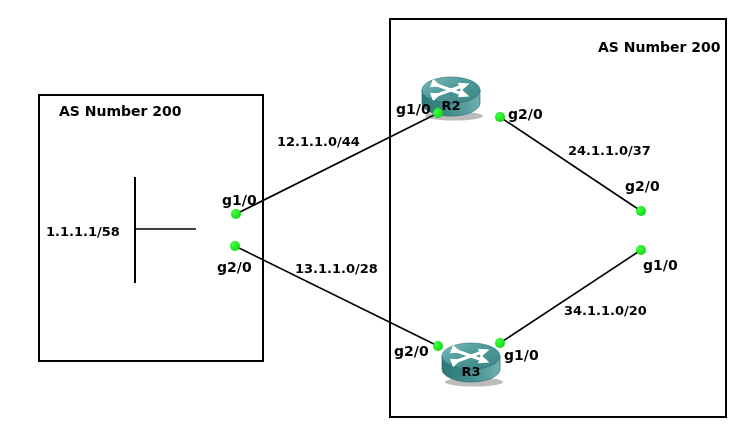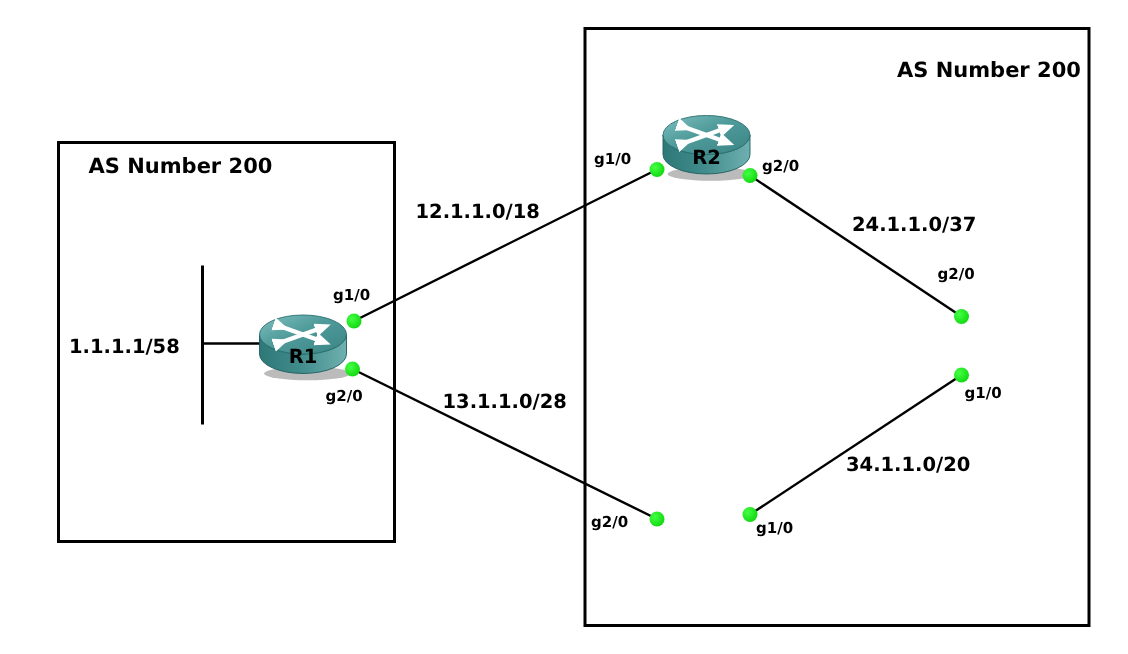--- a/index.html
+++ b/index.html
@@ -31,21 +31,21 @@
   .rname{
     position:absolute;left:0;top:24px;width:62px;
     text-align:center;font-weight:bold;font-size:13px;color:#000;
     pointer-events:none;
   }
   .port{
     position:absolute;width:10px;height:10px;border-radius:50%;
     background:radial-gradient(circle at 35% 35%, #44ff44, #00cc00);
   }
   .lbl{
-    position:absolute;font-weight:bold;font-size:10px;color:#000;
+    position:absolute;font-weight:bold;font-size:14px;color:#000;
     white-space:nowrap;
   }
   .net{
     position:absolute;font-weight:bold;font-size:13px;color:#000;
     white-space:nowrap;
   }
   .shadow{fill:rgba(60,60,60,0.35);}
   .rbody{fill:url(#routerBodyGrad);stroke:#1d5c5c;stroke-width:0.6;}
   .rtop{fill:url(#routerTopGrad);stroke:#2a6f6f;stroke-width:0.6;}
   .arrowline{stroke:#fff;stroke-width:3;}
@@ -80,65 +80,65 @@
 
   <svg id="links" width="752" height="436">
     <line x1="236" y1="214" x2="438" y2="113" stroke="#000" stroke-width="1.6"></line>
     <line x1="235" y1="246" x2="438" y2="346" stroke="#000" stroke-width="1.6"></line>
     <line x1="500" y1="117" x2="641" y2="211" stroke="#000" stroke-width="1.6"></line>
     <line x1="500" y1="343" x2="641" y2="250" stroke="#000" stroke-width="1.6"></line>
     <line x1="135" y1="177" x2="135" y2="283" stroke="#000" stroke-width="2"></line>
     <line x1="135" y1="229" x2="196" y2="229" stroke="#000" stroke-width="1.6"></line>
   </svg>
 
-  <div class="router" style="left:171px;top:207px">
-    <svg width="64" height="48" viewBox="0 0 64 48">
-      <ellipse class="shadow" cx="34" cy="42" rx="29" ry="4.5"></ellipse>
-      <path class="rbody" d="M2,16 L2,29 A29,13 0 0,0 60,29 L60,16 A29,13 0 0,1 2,16 Z"></path>
-      <ellipse class="rtop" cx="31" cy="16" rx="29" ry="13"></ellipse>
-      <g>
-        <line class="arrowline" x1="17" y1="21" x2="45" y2="11" marker-start="url(#ah)" marker-end="url(#ah)"></line>
-        <line class="arrowline" x1="17" y1="11" x2="45" y2="21" marker-start="url(#ah)" marker-end="url(#ah)"></line>
-      </g>
-    </svg>
-    <span class="rname">R1</span>
-  </div>
 
-  <div class="router" style="left:440px;top:74px">
+  <div class="router" style="left:420px;top:74px">
     <svg width="64" height="48" viewBox="0 0 64 48">
       <ellipse class="shadow" cx="34" cy="42" rx="29" ry="4.5"></ellipse>
       <path class="rbody" d="M2,16 L2,29 A29,13 0 0,0 60,29 L60,16 A29,13 0 0,1 2,16 Z"></path>
       <ellipse class="rtop" cx="31" cy="16" rx="29" ry="13"></ellipse>
       <g>
         <line class="arrowline" x1="17" y1="21" x2="45" y2="11" marker-start="url(#ah)" marker-end="url(#ah)"></line>
         <line class="arrowline" x1="17" y1="11" x2="45" y2="21" marker-start="url(#ah)" marker-end="url(#ah)"></line>
       </g>
     </svg>
     <span class="rname">R2</span>
   </div>
 
+  <div class="router" style="left:440px;top:340px">
+    <svg width="64" height="48" viewBox="0 0 64 48">
+      <ellipse class="shadow" cx="34" cy="42" rx="29" ry="4.5"></ellipse>
+      <path class="rbody" d="M2,16 L2,29 A29,13 0 0,0 60,29 L60,16 A29,13 0 0,1 2,16 Z"></path>
+      <ellipse class="rtop" cx="31" cy="16" rx="29" ry="13"></ellipse>
+      <g>
+        <line class="arrowline" x1="17" y1="21" x2="45" y2="11" marker-start="url(#ah)" marker-end="url(#ah)"></line>
+        <line class="arrowline" x1="17" y1="11" x2="45" y2="21" marker-start="url(#ah)" marker-end="url(#ah)"></line>
+      </g>
+    </svg>
+    <span class="rname">R3</span>
+  </div>
 
 
   <div class="port" style="left:231px;top:209px"></div>
   <div class="port" style="left:230px;top:241px"></div>
   <div class="port" style="left:433px;top:108px"></div>
   <div class="port" style="left:495px;top:112px"></div>
   <div class="port" style="left:433px;top:341px"></div>
   <div class="port" style="left:495px;top:338px"></div>
   <div class="port" style="left:636px;top:206px"></div>
   <div class="port" style="left:636px;top:245px"></div>
 
   <div class="lbl" style="left:222px;top:192px">g1/0</div>
   <div class="lbl" style="left:217px;top:259px">g2/0</div>
   <div class="lbl" style="left:396px;top:101px">g1/0</div>
   <div class="lbl" style="left:508px;top:106px">g2/0</div>
   <div class="lbl" style="left:394px;top:343px">g2/0</div>
   <div class="lbl" style="left:504px;top:347px">g1/0</div>
   <div class="lbl" style="left:625px;top:178px">g2/0</div>
   <div class="lbl" style="left:643px;top:257px">g1/0</div>
 
-  <div class="net" style="left:277px;top:134px">12.1.1.0/18</div>
+  <div class="net" style="left:277px;top:134px">12.1.1.0/44</div>
   <div class="net" style="left:295px;top:261px">13.1.1.0/28</div>
   <div class="net" style="left:568px;top:143px">24.1.1.0/37</div>
   <div class="net" style="left:564px;top:303px">34.1.1.0/20</div>
   <div class="net" style="left:46px;top:224px">1.1.1.1/58</div>
 
 </div>
 
 </body></html>

